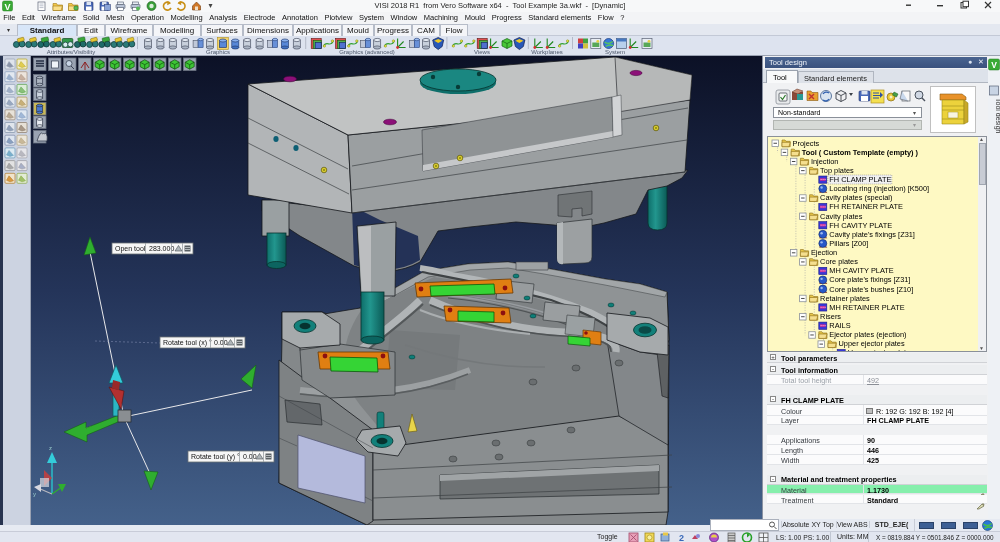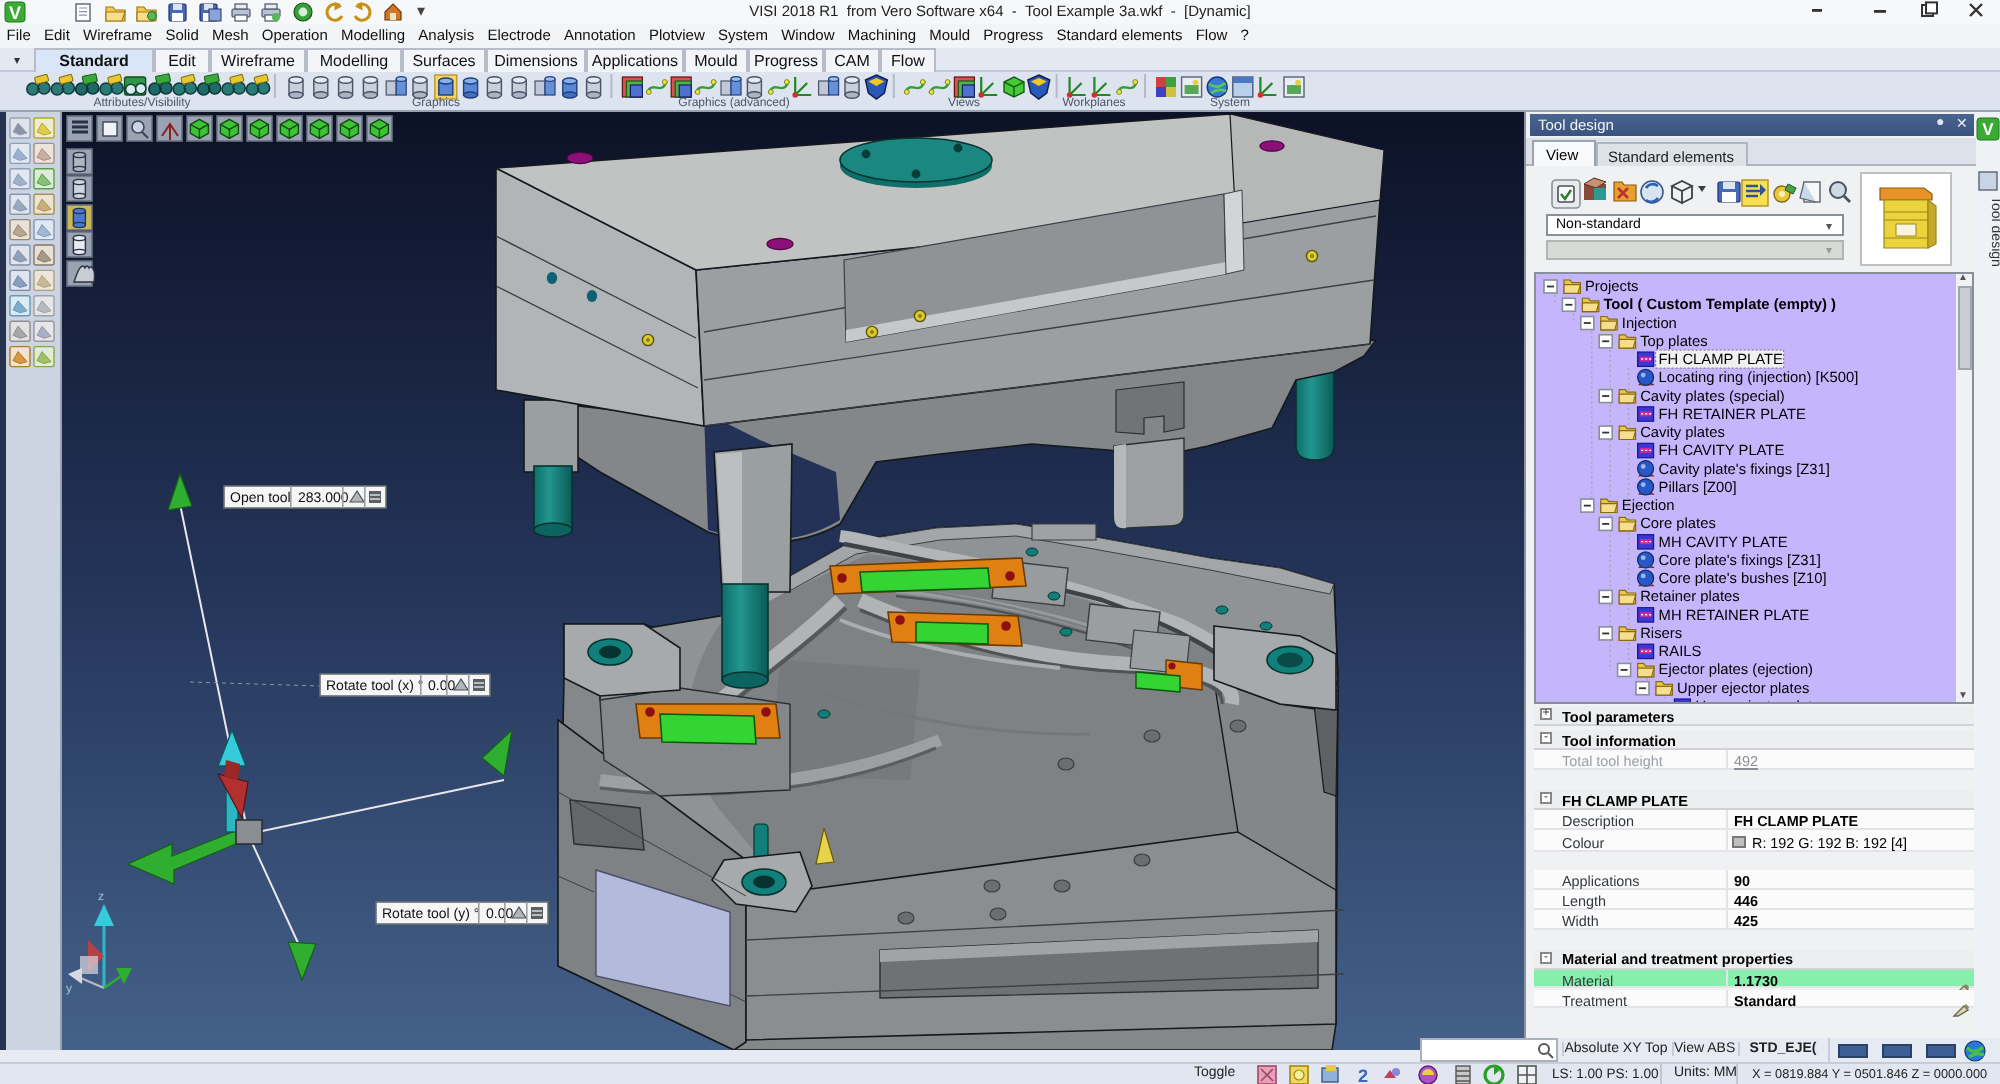--- a/index.html
+++ b/index.html
@@ -504,21 +504,21 @@
         <ellipse cx="39.7" cy="126" rx="3" ry="1.3" fill="#e8ecf2" stroke="#2a3244" stroke-width="0.7"></ellipse>
         <path d="M37,141 q2,-6 3,-7 q1.5,-2 2.5,0 q1,-2 2,0 q1,-1.5 2,0.5 q1.2,1.5 0.5,6.5 Z" fill="#c8ccd4" stroke="#2a3244" stroke-width="0.7"></path>
       </svg>
     </div>
     <div class="abs" id="rpanel">
       <div class="abs" style="left:2px;top:1px;width:222px;height:11px;background:linear-gradient(#4a6490,#3a527e);"></div>
       <div class="t" style="left:6px;top:2px;font-size:7.5px;color:#f0f4fa;">Tool design</div>
       <div class="t" style="left:205px;top:2px;font-size:7px;color:#dce4f0;">●</div>
       <div class="t" style="left:215px;top:2px;font-size:7px;color:#eef2f8;">✕</div>
       <div class="abs" style="left:0;top:13px;width:226px;height:14px;background:#dde2ea;border-bottom:1px solid #b0b6c0;"></div>
-      <div class="abs" style="left:3px;top:14px;width:32px;height:13px;background:#f8f9fa;border:1px solid #9aa2ae;border-bottom:none;font-size:7.5px;padding:2px 0 0 6px;">View</div>
+      <div class="abs" style="left:3px;top:14px;width:32px;height:13px;background:#f8f9fa;border:1px solid #9aa2ae;border-bottom:none;font-size:7.5px;padding:2px 0 0 6px;">Tool</div>
       <div class="abs" style="left:35px;top:15px;width:76px;height:12px;background:#dde1e8;border:1px solid #b0b6c0;border-bottom:none;font-size:7.5px;padding:1.5px 0 0 5px;color:#222;">Standard elements</div>
       <svg class="abs" style="left:0;top:27px" width="226" height="26">
         <rect x="13" y="7" width="14" height="14" rx="2" fill="#e8eaec" stroke="#8a9098" stroke-width="0.8"></rect>
         <rect x="16" y="10" width="8" height="8" rx="1" fill="#f8f8f8" stroke="#4a5058" stroke-width="0.8"></rect>
         <path d="M17.5,14 l2,2.5 3,-4.5" stroke="#2a7a2a" stroke-width="1.2" fill="none"></path>
         <rect x="29" y="9" width="11" height="8" fill="#8a4a3a"></rect>
         <path d="M29,9 l5,-3 6,2 -5,3 Z" fill="#c89078" stroke="#5a2a1a" stroke-width="0.5"></path>
         <rect x="34" y="11" width="6" height="6" fill="#2a9a94"></rect>
         <path d="M44,8 h4 l1,1.5 h6 v8 h-11 Z" fill="#e8a030" stroke="#8a5a10" stroke-width="0.6"></path>
         <path d="M46,11 l5,5 m0,-5 l-5,5" stroke="#c03030" stroke-width="1.4"></path>
@@ -545,21 +545,21 @@
       <div class="abs" style="left:10px;top:64px;width:149px;height:10px;background:#d6dad6;border:1px solid #b2b6b2;"></div>
       <div class="t" style="left:150px;top:65px;font-size:6px;color:#999;">▾</div>
       <div class="abs" style="left:167px;top:30px;width:46px;height:47px;background:#fff;border:1px solid #c0c0c0;"></div>
       <svg class="abs" style="left:167px;top:30px" width="46" height="47">
         <path d="M10,8 L32,8 L36,11 L36,14 L10,14 Z" fill="#e8922a" stroke="#8a5a10" stroke-width="0.6"></path>
         <path d="M12,14 L34,14 L34,38 L12,38 Z" fill="#ecd23c" stroke="#9a8a18" stroke-width="0.6"></path>
         <path d="M34,14 L38,17 L38,36 L34,38 Z" fill="#c8a828" stroke="#9a8a18" stroke-width="0.6"></path>
         <path d="M12,20 h22 M12,24 h22 M12,33 h22" stroke="#9a8a18" stroke-width="0.6"></path>
         <rect x="18" y="26" width="10" height="6" fill="#f8f4e0" stroke="#9a8a18" stroke-width="0.5"></rect>
       </svg>
-      <div class="abs" style="left:4px;top:80px;width:220px;height:216px;background:#c4b5fd;border:1px solid #8a9099;overflow:hidden;" id="tree">
+      <div class="abs" style="left:4px;top:80px;width:220px;height:216px;background:#fef9c3;border:1px solid #8a9099;overflow:hidden;" id="tree">
         <svg width="220" height="216" style="position:absolute;left:0;top:0">
           <path d="M9.5,10.5 V15.63" stroke="#a8a8a8" stroke-width="0.7" stroke-dasharray="1,1.5"></path>
           <path d="M18.7,19.630000000000003 V24.76" stroke="#a8a8a8" stroke-width="0.7" stroke-dasharray="1,1.5"></path>
           <path d="M27.9,28.76 V116.06" stroke="#a8a8a8" stroke-width="0.7" stroke-dasharray="1,1.5"></path>
           <path d="M37.1,37.89 V198.23000000000002" stroke="#a8a8a8" stroke-width="0.7" stroke-dasharray="1,1.5"></path>
           <path d="M46.3,47.02 V198.23000000000002" stroke="#a8a8a8" stroke-width="0.7" stroke-dasharray="1,1.5"></path>
           <path d="M55.5,202.23000000000002 V207.36" stroke="#a8a8a8" stroke-width="0.7" stroke-dasharray="1,1.5"></path>
           <path d="M64.7,211.36 V216.49" stroke="#a8a8a8" stroke-width="0.7" stroke-dasharray="1,1.5"></path>
           <rect x="4.0" y="3.0" width="6.5" height="6.5" fill="#fff" stroke="#8a9099" stroke-width="0.8"></rect>
           <path d="M5.5,6.25 h3.5" stroke="#333" stroke-width="0.9"></path>
@@ -696,21 +696,21 @@
       <div class="abs" style="left:4px;top:349px;width:220px;height:9.9px;background:#fbfbfc;border-bottom:1px solid #e2e4e8;">
         <span style="position:absolute;left:14px;top:1px;font-size:7.2px;color:#33383e;">Description</span>
         <span style="position:absolute;left:96px;top:0;bottom:0;width:1px;background:#e2e4e8;"></span>
         <span style="position:absolute;left:100px;top:1px;font-size:7.2px;font-weight:bold;color:#000;">FH CLAMP PLATE</span>
       </div>
       <div class="abs" style="left:4px;top:359px;width:220px;height:9.9px;background:#fbfbfc;border-bottom:1px solid #e2e4e8;">
         <span style="position:absolute;left:14px;top:1px;font-size:7.2px;color:#33383e;">Layer</span>
         <span style="position:absolute;left:96px;top:0;bottom:0;width:1px;background:#e2e4e8;"></span>
         <span style="position:absolute;left:100px;top:1px;font-size:7.2px;font-weight:bold;color:#000;">FH CLAMP PLATE</span>
       </div>
-      <div class="abs" style="left:4px;top:360px;width:220px;height:9.9px;background:#fbfbfc;border-bottom:1px solid #e2e4e8;">
+      <div class="abs" style="left:4px;top:350px;width:220px;height:9.9px;background:#fbfbfc;border-bottom:1px solid #e2e4e8;">
         <span style="position:absolute;left:14px;top:1px;font-size:7.2px;color:#33383e;">Colour</span>
         <span style="position:absolute;left:96px;top:0;bottom:0;width:1px;background:#e2e4e8;"></span>
         <span style="position:absolute;left:99px;top:1.5px;width:7px;height:6.5px;background:#c0c0c0;border:1px solid #777;"></span>
         <span style="position:absolute;left:109px;top:1px;font-size:7.2px;font-weight:normal;color:#000;">R: 192 G: 192 B: 192 [4]</span>
       </div>
       <div class="abs" style="left:4px;top:379px;width:220px;height:9.9px;background:#fbfbfc;border-bottom:1px solid #e2e4e8;">
         <span style="position:absolute;left:14px;top:1px;font-size:7.2px;color:#33383e;">Applications</span>
         <span style="position:absolute;left:96px;top:0;bottom:0;width:1px;background:#e2e4e8;"></span>
         <span style="position:absolute;left:100px;top:1px;font-size:7.2px;font-weight:bold;color:#000;">90</span>
       </div>

